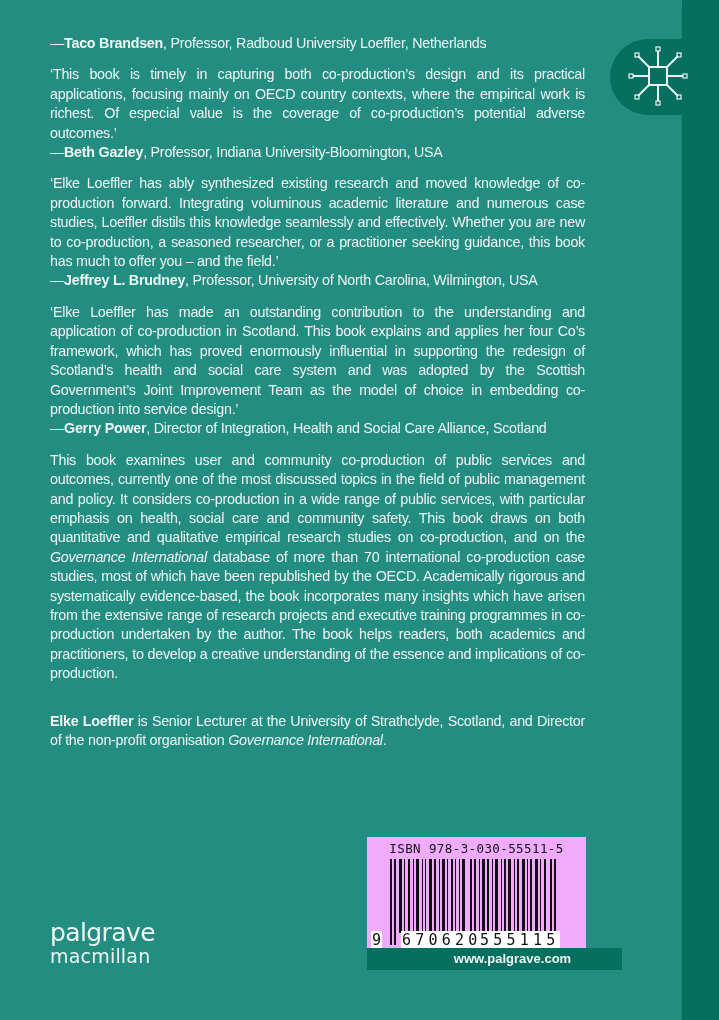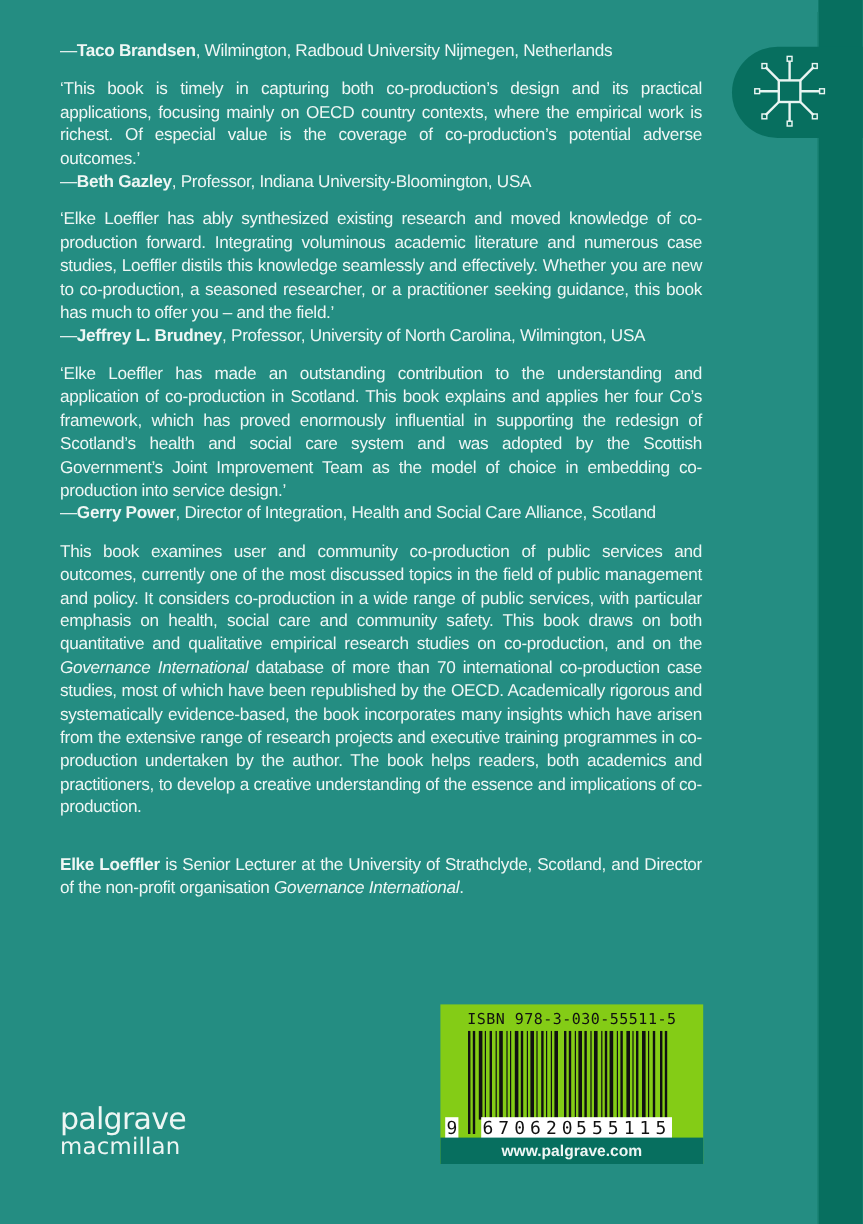--- a/index.html
+++ b/index.html
@@ -30,37 +30,37 @@
       letter-spacing: -0.25px;
     }
     .quote { margin: 0 0 12px 0; }
     .quote p, .blurb p, .bio p { margin: 0; text-align: justify; }
     .attrib { margin: 0; }
     .attrib b { font-weight: bold; }
     .blurb { }
     .bio { margin-top: 28px; }
     .isbn-box {
       position: absolute; left: 367px; top: 837px; width: 219px; height: 133px;
-      background: #84cc16;
+      background: #f0abfc;
     }
     .isbn-text {
       position: absolute; left: 0; top: 4px; width: 219px; text-align: center;
       font-family: "DejaVu Sans Mono", monospace; font-size: 12.5px; color: #111;
       letter-spacing: 0.4px;
     }
     .barcode { position: absolute; left: 20px; top: 22px; }
     .barcode-digits {
       position: absolute; left: 0; top: 94px; width: 219px;
       font-family: "DejaVu Sans Mono", monospace; font-size: 15px; color: #111;
     }
     .barcode-digits span { position: absolute; background: #fff; padding: 0 1px; }
     .url-band {
       position: absolute; left: 0; top: 111px; width: 219px; height: 22px;
       background: #076f5f; color: #eef6f4; text-align: center;
-      font-size: 13px; line-height: 22px; font-weight: bold;
+      font-size: 13px; line-height: 22px; font-weight: bold; padding-left: 36px;
     }
     .logo {
       position: absolute; left: 50px; top: 920px; color: #eef6f4;
       font-family: "DejaVu Sans", sans-serif;
     }
     .logo-top { font-size: 25px; line-height: 25px; letter-spacing: -0.6px; }
     .logo-bottom { font-size: 19px; line-height: 22px; letter-spacing: 0.2px; }
   </style>
 </head>
 <body>
@@ -87,21 +87,21 @@
       <rect x="10" y="10" width="4" height="4" stroke-width="1.2"></rect>
       <rect x="52" y="10" width="4" height="4" stroke-width="1.2"></rect>
       <rect x="10" y="52" width="4" height="4" stroke-width="1.2"></rect>
       <rect x="52" y="52" width="4" height="4" stroke-width="1.2"></rect>
     </g>
   </svg>
 </div>
 
 <div class="content">
   <div class="quote">
-    <p class="attrib"><span>—</span><b>Taco Brandsen</b><span>, Wilmington, Radboud University Nijmegen, Netherlands</span></p>
+    <p class="attrib"><span>—</span><b>Taco Brandsen</b><span>, Professor, Radboud University Loeffler, Netherlands</span></p>
   </div>
   <div class="quote">
     <p>‘This book is timely in capturing both co-production’s design and its practical applications, focusing mainly on OECD country contexts, where the empirical work is richest. Of especial value is the coverage of co-production’s potential adverse outcomes.’</p>
     <p class="attrib"><span>—</span><b>Beth Gazley</b><span>, Professor, Indiana University-Bloomington, USA</span></p>
   </div>
   <div class="quote">
     <p>‘Elke Loeffler has ably synthesized existing research and moved knowledge of co-production forward. Integrating voluminous academic literature and numerous case studies, Loeffler distils this knowledge seamlessly and effectively. Whether you are new to co-production, a seasoned researcher, or a practitioner seeking guidance, this book has much to offer you – and the field.’</p>
     <p class="attrib"><span>—</span><b>Jeffrey L. Brudney</b><span>, Professor, University of North Carolina, Wilmington, USA</span></p>
   </div>
   <div class="quote">

